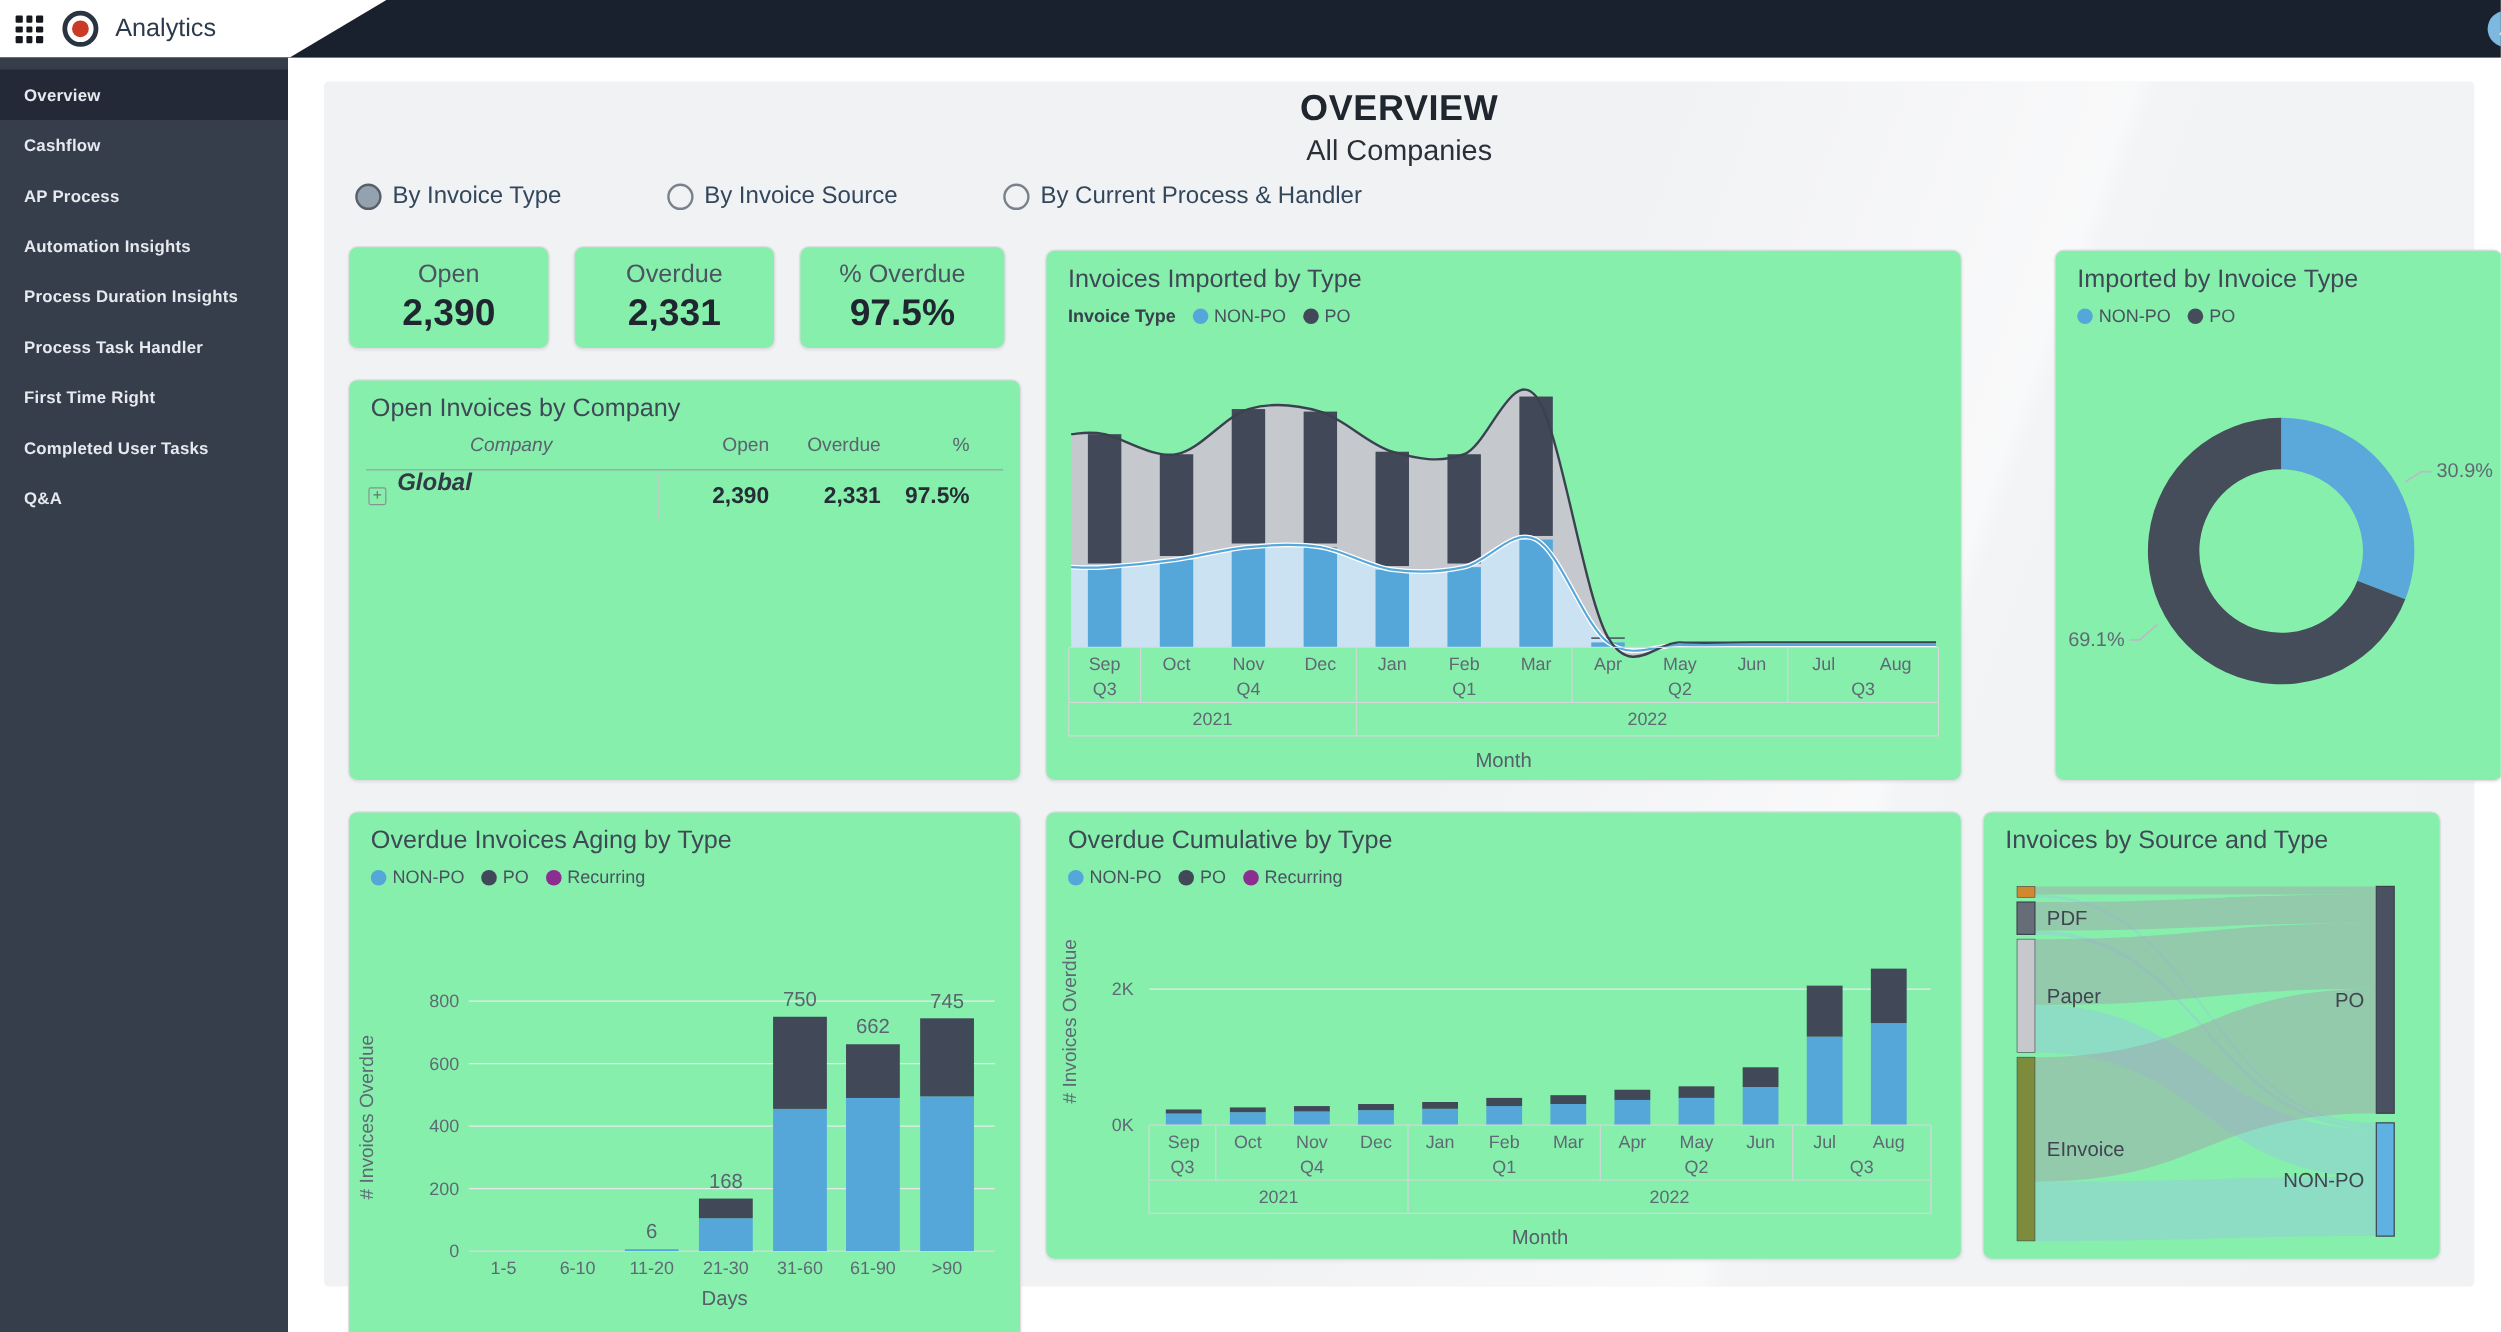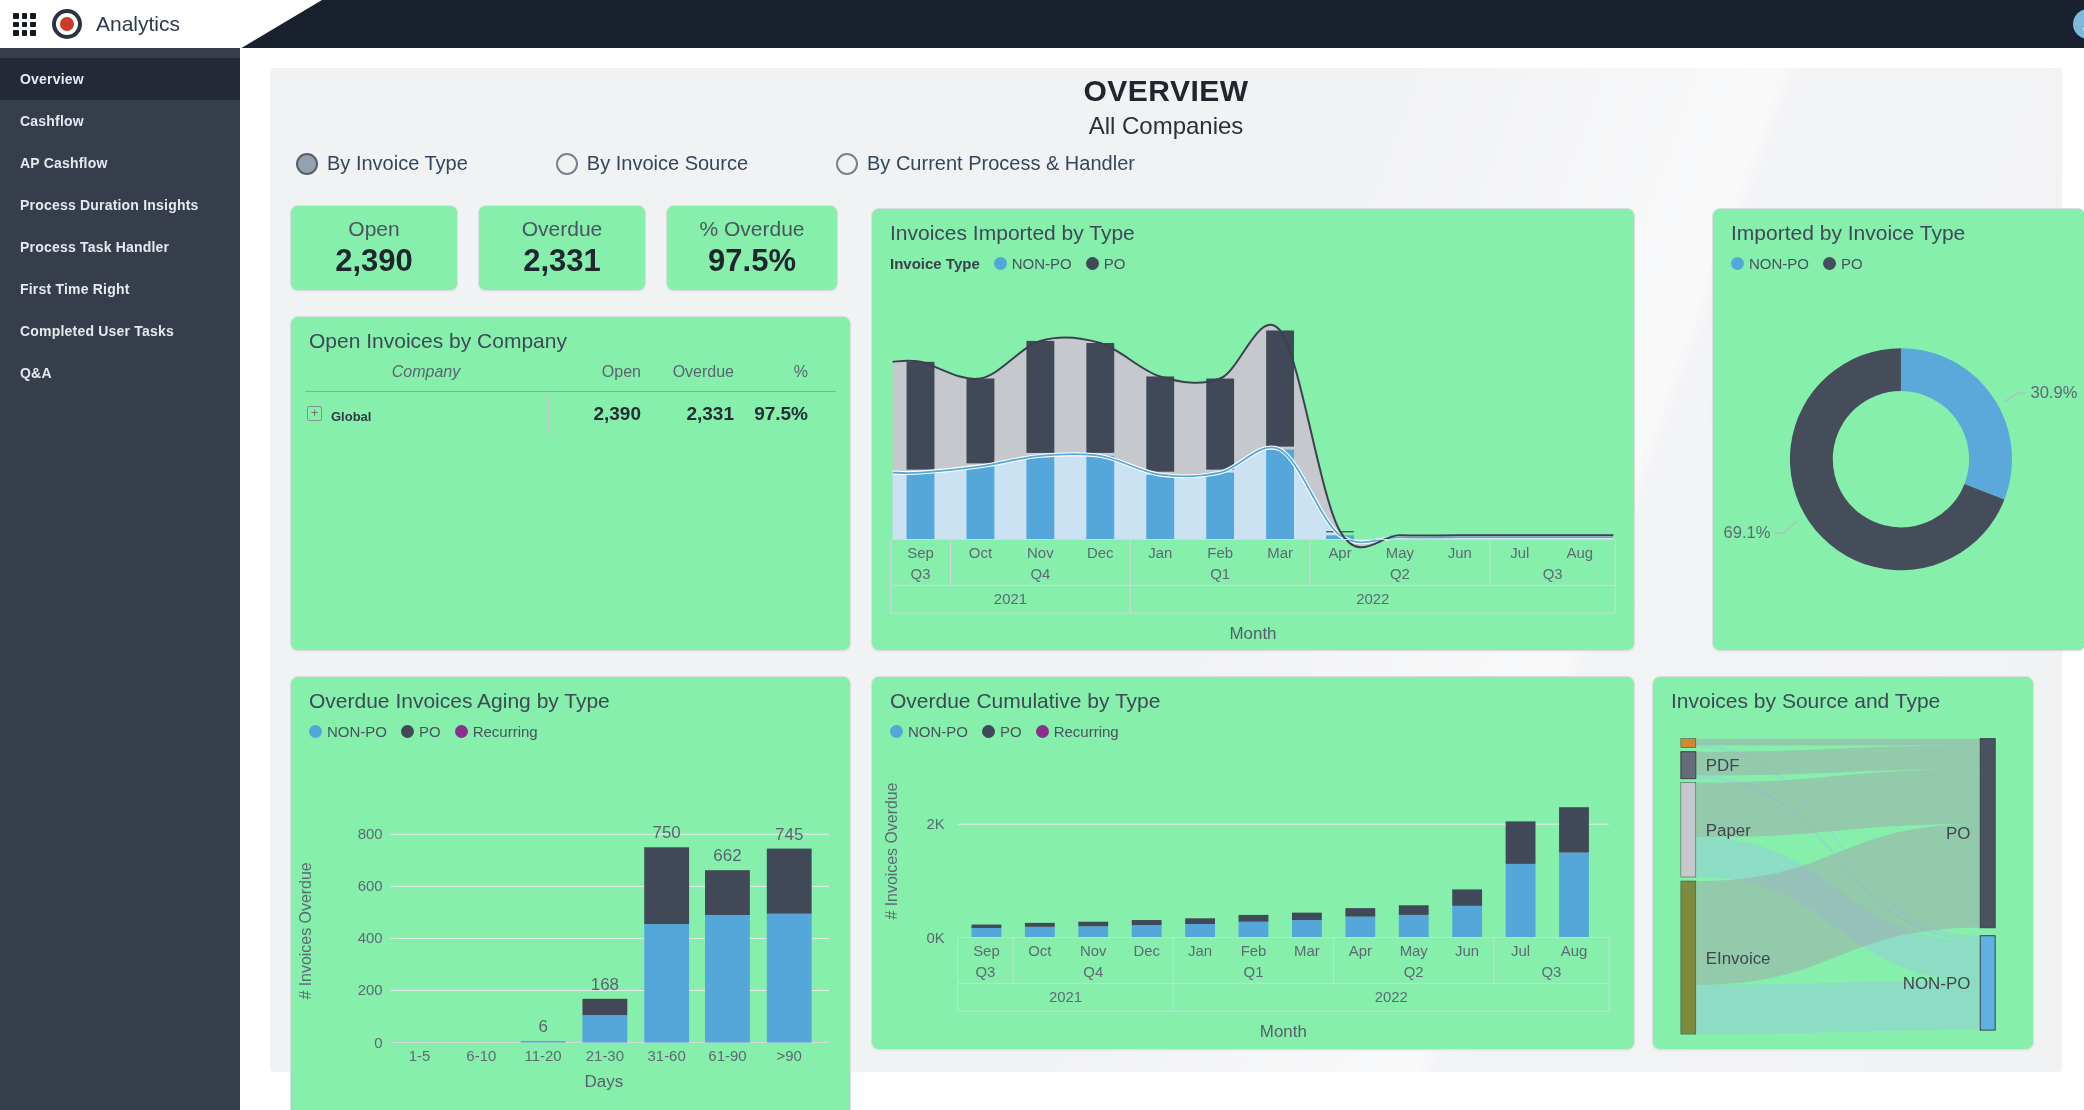--- a/index.html
+++ b/index.html
@@ -53,21 +53,21 @@
   
   .tblhead{position:absolute;top:46px;font-size:16px;color:#5a646f;}
   .th-company{left:40px;width:190px;text-align:center;font-style:italic;}
   .th-open{left:250px;width:100px;text-align:right;}
   .th-overdue{left:343px;width:100px;text-align:right;}
   .th-pct{left:427px;width:90px;text-align:right;}
   .tbl-underline{position:absolute;left:14px;right:14px;top:74px;border-top:1.5px solid #9aa1a8;}
   .tbl-vsep{position:absolute;left:257px;top:78px;height:38px;border-left:1.5px solid #c6c9cd;}
   .expand{position:absolute;left:16px;top:89px;width:15px;height:15px;border:1.5px solid #8a9097;
     color:#6a7076;font-size:13px;line-height:12px;text-align:center;box-sizing:border-box;border-radius:2px;cursor:pointer;}
-  .row-company{position:absolute;left:40px;top:92px;font-size:13px;font-weight:700;color:#323a45;}
+  .row-company{position:absolute;left:40px;top:74px;font-size:20px;font-weight:700;color:#323a45;font-style:italic;}
   .row-open{position:absolute;left:250px;width:100px;top:86px;font-size:19px;font-weight:700;color:#262d36;text-align:right;}
   .row-overdue{position:absolute;left:343px;width:100px;top:86px;font-size:19px;font-weight:700;color:#262d36;text-align:right;}
   .row-pct{position:absolute;left:427px;width:90px;top:86px;font-size:19px;font-weight:700;color:#262d36;text-align:right;}
   .chart-svg{position:absolute;left:0;top:0;width:100%;height:100%;}
   svg text{font-family:"Liberation Sans",sans-serif;}
 </style>
 </head>
 <body>
 
 <div class="screen">
@@ -88,21 +88,22 @@
     <div class="logo">
         <i></i>
       </div>
     <div class="app-title">Analytics</div>
     <div class="avatar">A</div>
   </div>
 
   <div class="sidebar" id="sidebar">
       <div class="side-item active">Overview</div>
       <div class="side-item">Cashflow</div>
-      <div class="side-item">AP Cashflow</div>
+      <div class="side-item">AP Process</div>
+      <div class="side-item">Automation Insights</div>
       <div class="side-item">Process Duration Insights</div>
       <div class="side-item">Process Task Handler</div>
       <div class="side-item">First Time Right</div>
       <div class="side-item">Completed User Tasks</div>
       <div class="side-item">Q&amp;A</div>
     </div>
 
   <div class="panel"></div>
 
   <div class="page-title">OVERVIEW</div>

